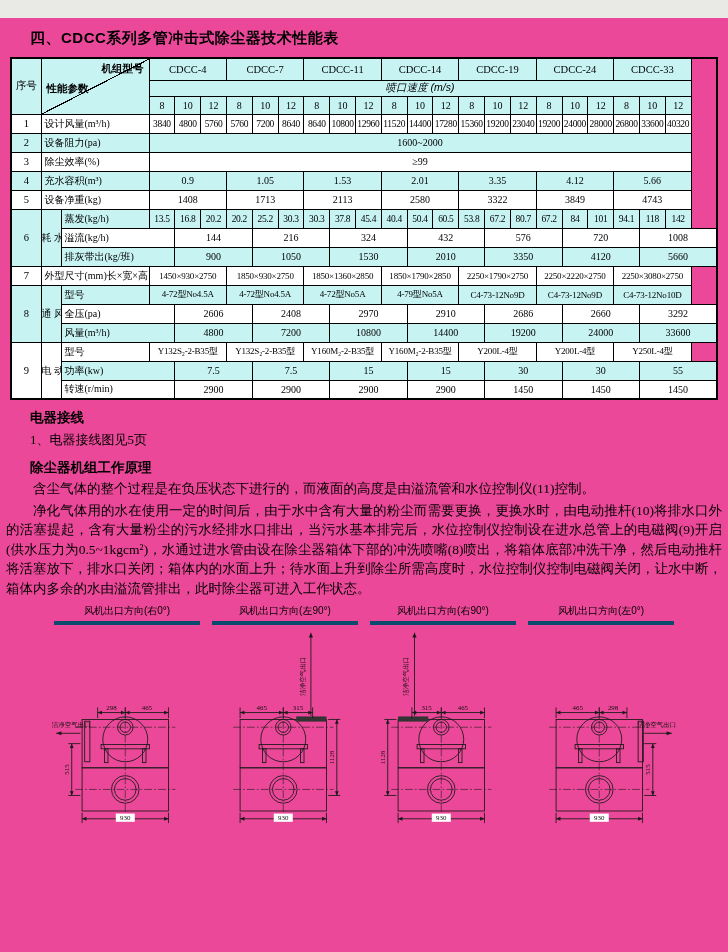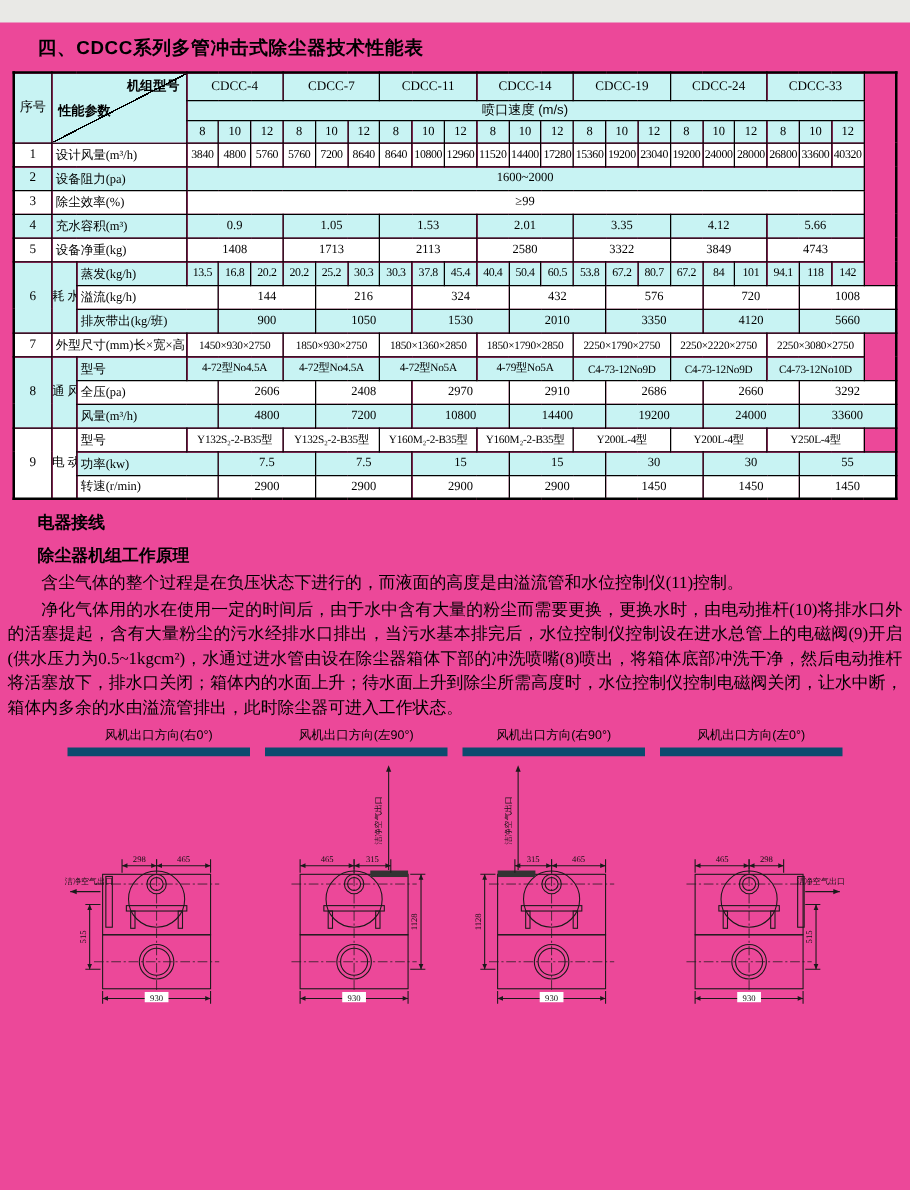--- a/index.html
+++ b/index.html
@@ -8,21 +8,21 @@
         overflow:hidden;color:#000;font-family:"Liberation Serif",serif;box-sizing:border-box;}
   .title{font-family:"Liberation Sans",sans-serif;font-weight:bold;font-size:15px;
          margin:0;padding:11px 0 0 30px;letter-spacing:.5px;}
 
   
   table.spec{border-collapse:collapse;table-layout:fixed;width:708px;margin:9px 0 0 10px;
              border:2px solid #000;}
   .spec th,.spec td{border:1px solid #000;padding:0;text-align:center;vertical-align:middle;
              overflow:hidden;white-space:nowrap;font-weight:normal;}
   .spec thead tr:nth-child(1){height:22px;}
-  .spec thead tr:nth-child(2){height:16px;}
+  .spec thead tr:nth-child(2){height:16px;font-style:italic;}
   .spec thead tr:nth-child(3){height:18px;}
   .spec tbody tr{height:19px;}
   .c{background:var(--shade);} .w{background:#fff;}
   .spec thead th{background:var(--shade);}
   .hc,.hs{font-family:"Liberation Sans",sans-serif;font-weight:bold;font-size:10.5px;}
   .hm{font-size:10.5px;}
   .hn{font-weight:bold;font-size:10px;}
   .sn{font-size:10.5px;}
   .lbl{text-align:left !important;padding-left:3px !important;font-size:10px;}
   .grp{white-space:pre-line;font-size:10px;line-height:11px;}
@@ -37,21 +37,21 @@
 
   
   .h2{font-family:"Liberation Sans",sans-serif;font-weight:bold;font-size:13.5px;margin:9px 0 2px 30px;}
   .note{font-size:13px;line-height:21px;margin:0 0 0 30px;}
   .para{font-size:13.5px;line-height:19.6px;text-align:justify;text-indent:2em;margin:2px 6px 0 6px;}
 
   
   .diagrams{display:flex;justify-content:center;gap:6px;margin-top:5px;}
   .dia{width:152px;}
   .dia-title{font-family:"Liberation Sans",sans-serif;font-size:10px;text-align:center;
-             border-bottom:7px solid #0c4a6e;padding-bottom:3px;margin:0 3px;white-space:nowrap;}
+             border-bottom:4px solid #0c4a6e;padding-bottom:3px;margin:0 3px;white-space:nowrap;}
   .dia svg{display:block;margin-top:1px;}
 </style>
 </head>
 <body>
 
 <div class="page">
 
   <h1 class="title">四、CDCC系列多管冲击式除尘器技术性能表</h1>
 
   <table class="spec">
@@ -306,20 +306,21 @@
           <td class="val w" colspan="3">2900</td>
           <td class="val w" colspan="3">1450</td>
           <td class="val w" colspan="3">1450</td>
           <td class="val w" colspan="3">1450</td>
         </tr>
       </tbody>
     </table>
 
   <div>
     <div class="h2">电器接线</div>
+    <div class="note">1、电器接线图见5页</div>
     <div class="h2">除尘器机组工作原理</div>
     <p class="para">含尘气体的整个过程是在负压状态下进行的，而液面的高度是由溢流管和水位控制仪(11)控制。</p>
     <p class="para">净化气体用的水在使用一定的时间后，由于水中含有大量的粉尘而需要更换，更换水时，由电动推杆(10)将排水口外的活塞提起，含有大量粉尘的污水经排水口排出，当污水基本排完后，水位控制仪控制设在进水总管上的电磁阀(9)开启(供水压力为0.5~1kgcm²)，水通过进水管由设在除尘器箱体下部的冲洗喷嘴(8)喷出，将箱体底部冲洗干净，然后电动推杆将活塞放下，排水口关闭；箱体内的水面上升；待水面上升到除尘所需高度时，水位控制仪控制电磁阀关闭，让水中断，箱体内多余的水由溢流管排出，此时除尘器可进入工作状态。</p>
   </div>
 
   <div class="diagrams">
     <div class="dia">
       <div class="dia-title">风机出口方向(右0°)</div>
       <div class="dia-svg">
           <svg viewBox="0 0 176 230" width="152" height="199">

